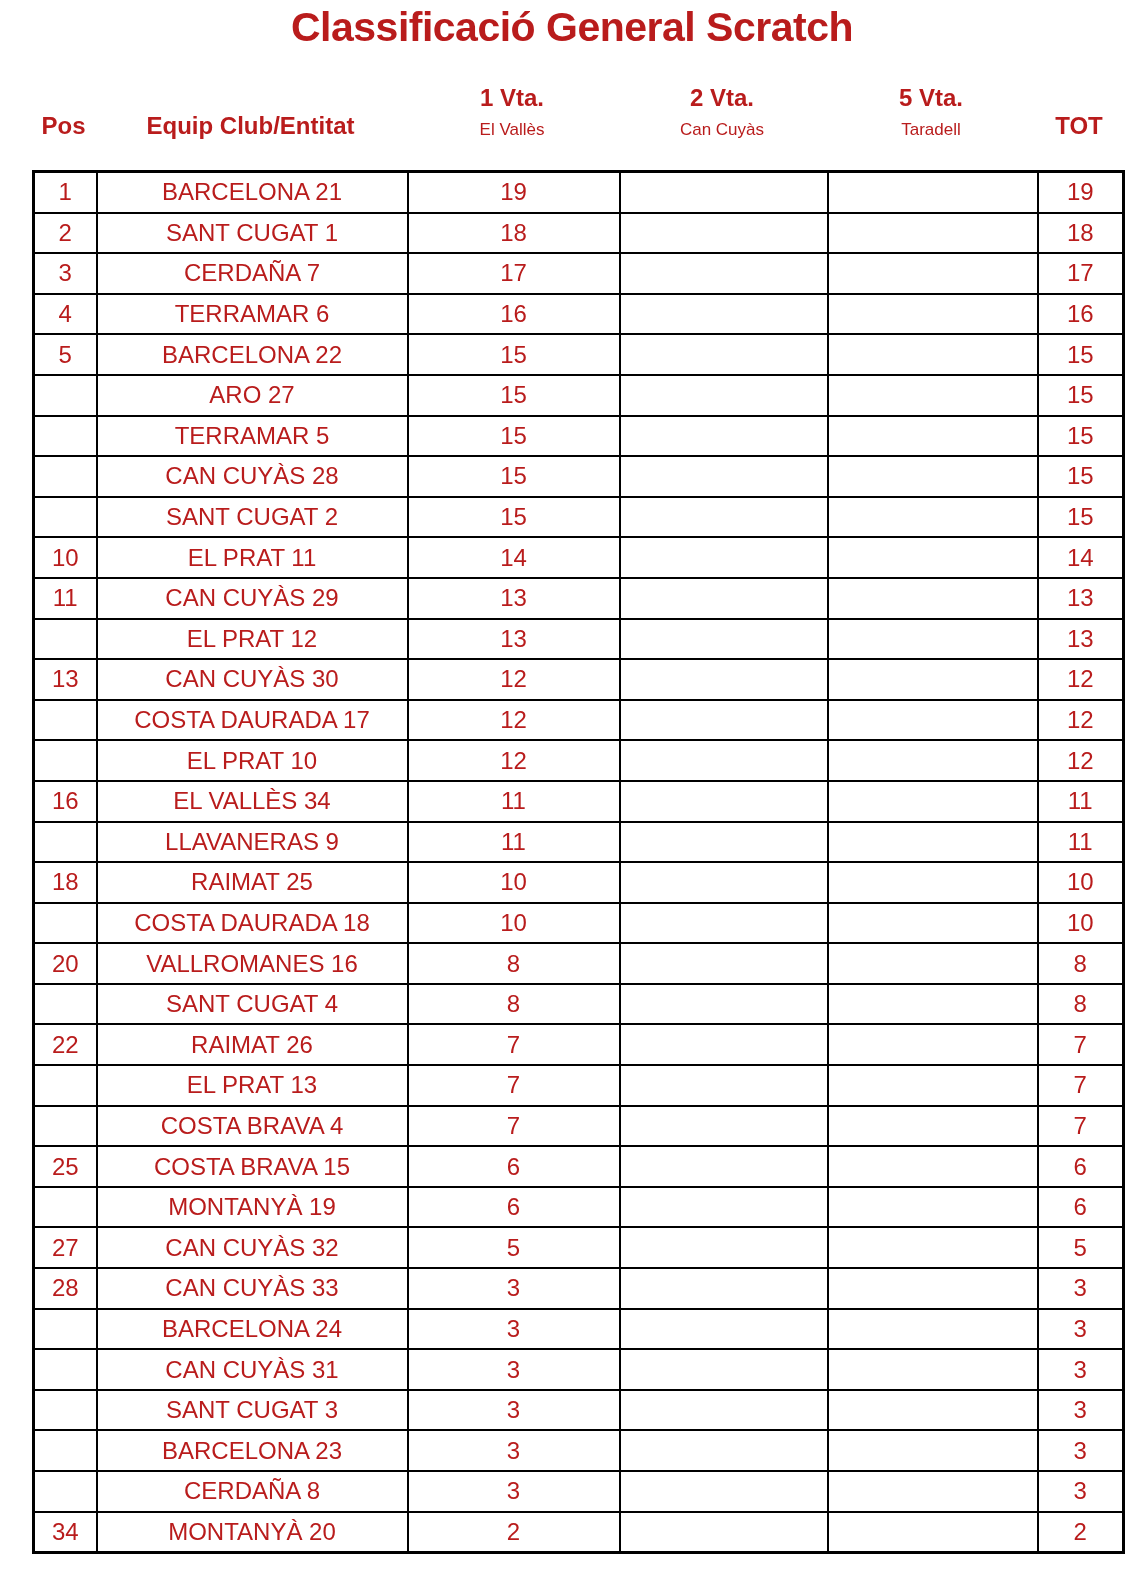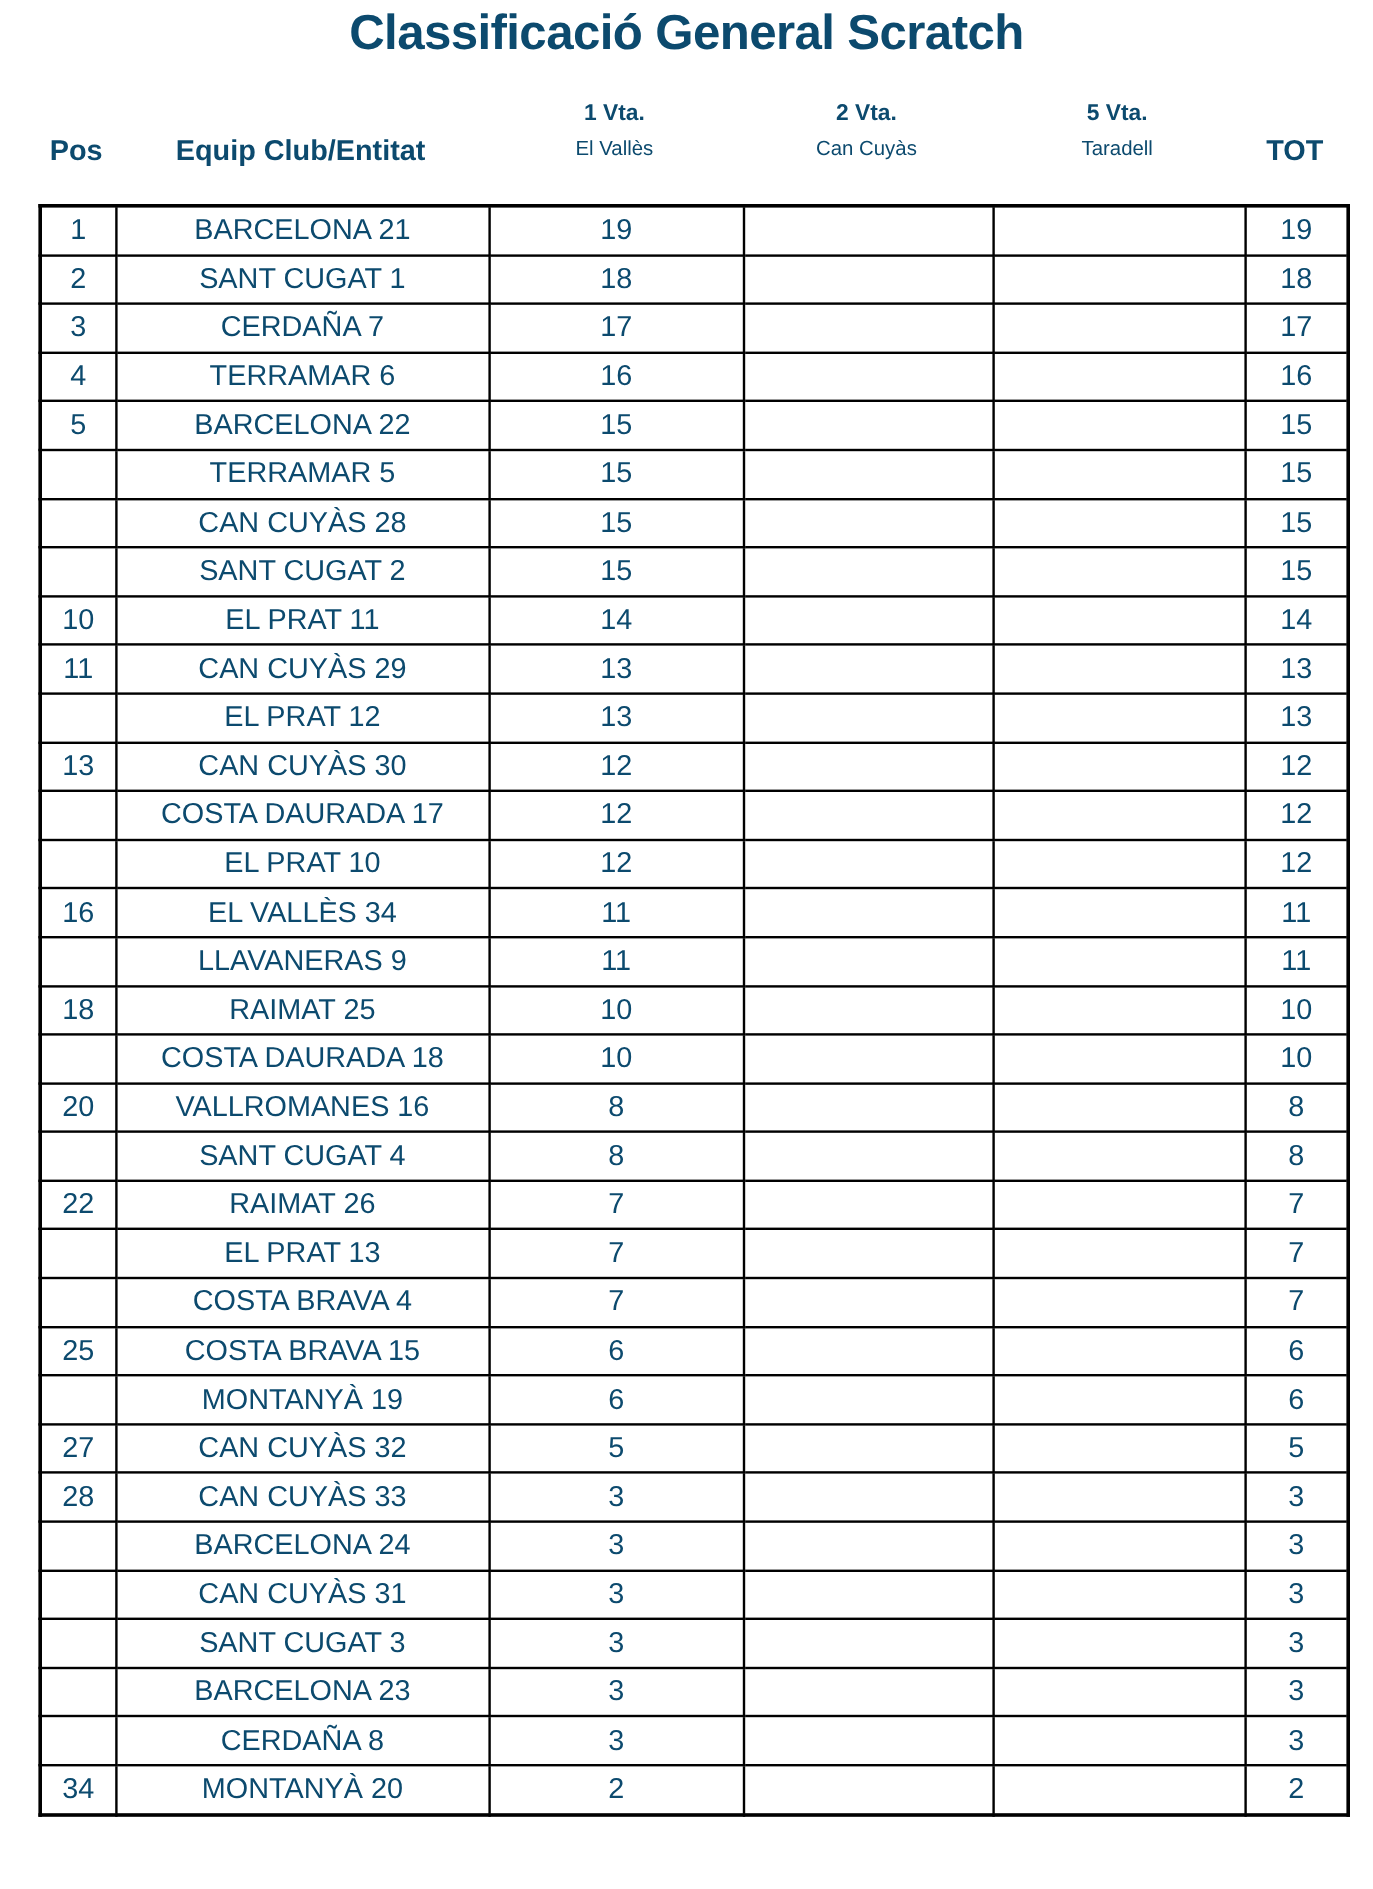--- a/index.html
+++ b/index.html
@@ -5,21 +5,21 @@
   html, body {
     margin: 0;
     padding: 0;
     background: #ffffff;
   }
   .page {
     position: relative;
     width: 1144px;
     height: 1574px;
     background: #ffffff;
-    color: #0c4a6e;
+    color: #b91c1c;
     font-family: "Liberation Sans", sans-serif;
     overflow: hidden;
   }
   .title {
     position: absolute;
     top: 4px;
     left: 0;
     width: 100%;
     text-align: center;
     font-size: 41px;
@@ -37,21 +37,21 @@
     align-items: center;
     justify-items: center;
     font-weight: bold;
     font-size: 24px;
   }
   .header-grid .round-head {
     text-align: center;
     align-self: start;
     padding-top: 2px;
   }
-  .round-label { display: block; font-weight: bold; font-size: 19px; }
+  .round-label { display: block; font-weight: bold; font-size: 24px; }
   .round-venue { display: block; font-weight: normal; font-size: 17px; margin-top: 8px; }
   table.results {
     position: absolute;
     left: 32px;
     top: 170px;
     width: 1090px;
     border-collapse: collapse;
     table-layout: fixed;
     border: 3px solid #000000;
   }
@@ -136,20 +136,28 @@
         <tr>
           <td>5</td>
           <td>BARCELONA 22</td>
           <td>15</td>
           <td></td>
           <td></td>
           <td>15</td>
         </tr>
         <tr>
           <td></td>
+          <td>ARO 27</td>
+          <td>15</td>
+          <td></td>
+          <td></td>
+          <td>15</td>
+        </tr>
+        <tr>
+          <td></td>
           <td>TERRAMAR 5</td>
           <td>15</td>
           <td></td>
           <td></td>
           <td>15</td>
         </tr>
         <tr>
           <td></td>
           <td>CAN CUYÀS 28</td>
           <td>15</td>

